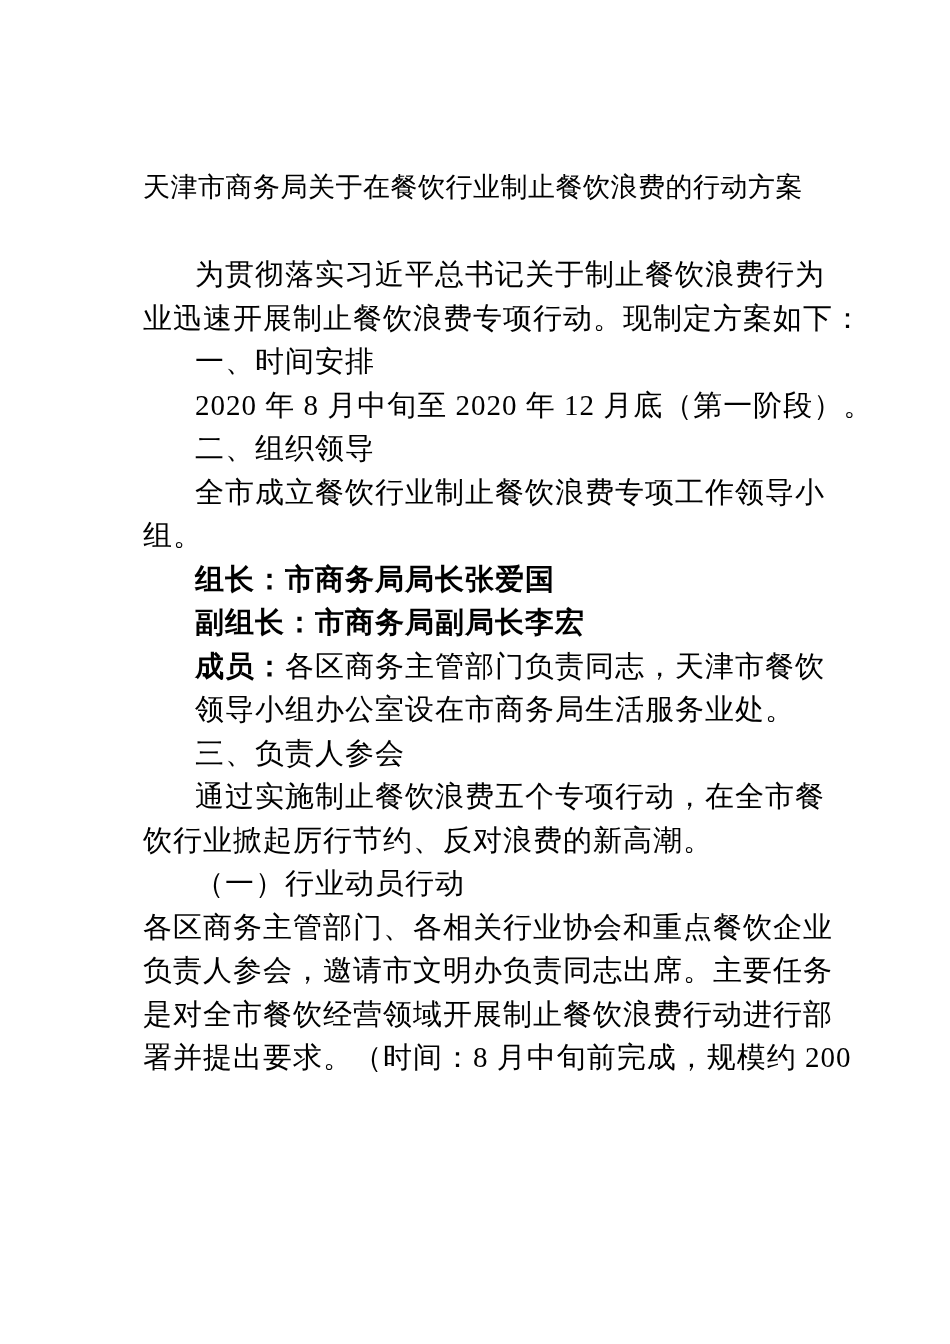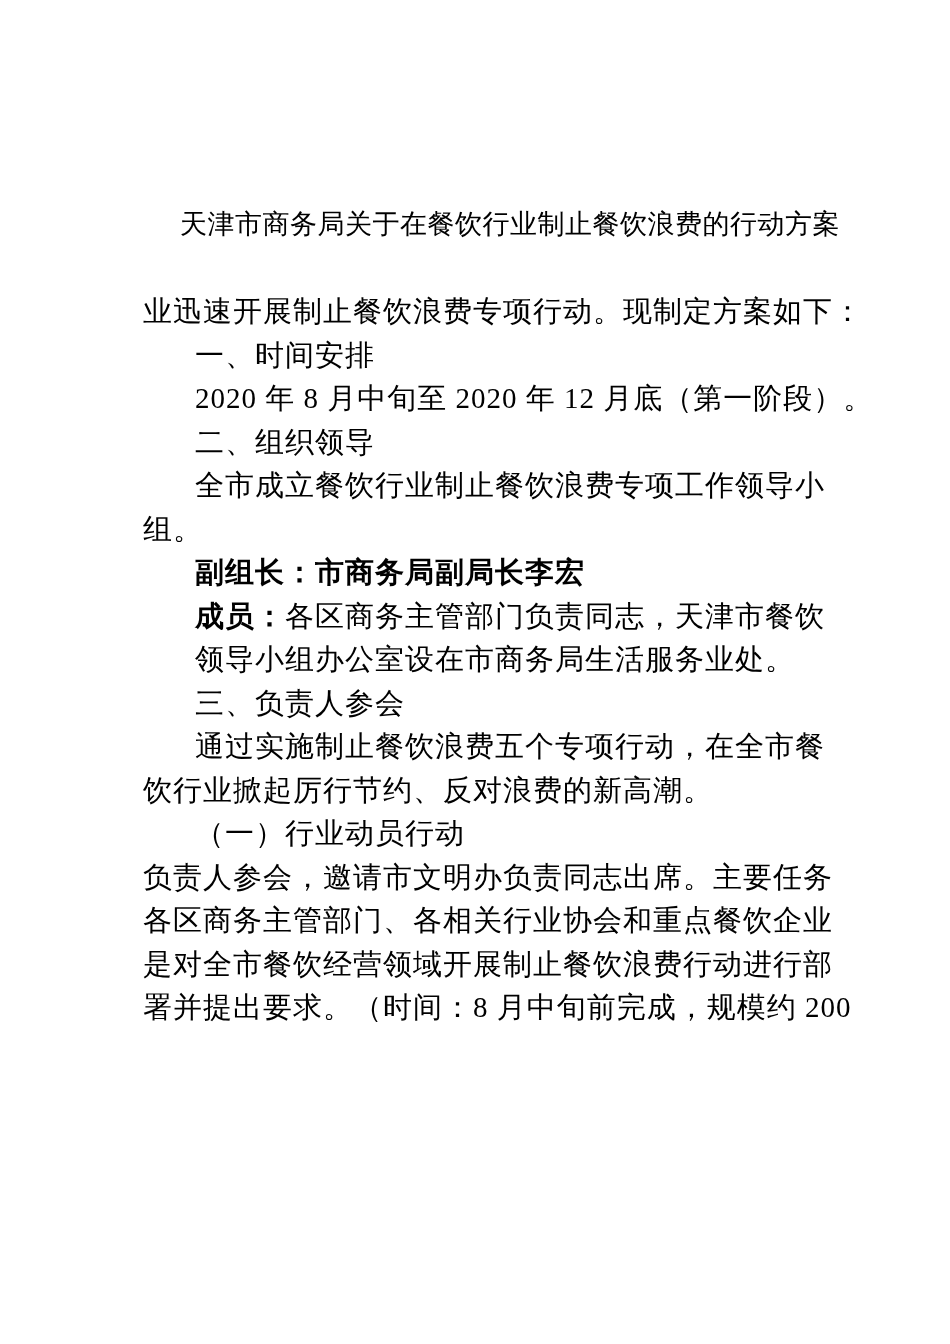--- a/index.html
+++ b/index.html
@@ -19,25 +19,24 @@
     position: absolute;
     top: 166px;
     left: 143px;
     width: 697px;
   }
   .doc-title {
     height: 43.5px;
     line-height: 43.5px;
     font-size: 27px;
     letter-spacing: 0.5px;
-    text-align: right;
+    text-align: left;
     white-space: nowrap;
     margin-bottom: 43.5px; 
     font-weight: 400;
-    margin-top: 37px;
   }
   .text-line {
     height: 43.5px;
     line-height: 43.5px;
     font-size: 29px;
     letter-spacing: 1px;
     white-space: nowrap;
     font-weight: 400;
   }
   .text-line.indent {
@@ -46,31 +45,33 @@
   .seg-bold {
     font-weight: 700;
   }
 </style>
 </head>
 <body>
 
 <div class="doc-column">
   <div class="doc-title">天津市商务局关于在餐饮行业制止餐饮浪费的行动方案</div>
   <div id="lines-container">
+      <div class="text-line indent"><span class="">为贯彻落实习近平总书记关于制止餐饮浪费行为</span></div>
       <div class="text-line"><span class="">业迅速开展制止餐饮浪费专项行动。现制定方案如下：</span></div>
       <div class="text-line indent"><span class="">一、时间安排</span></div>
       <div class="text-line indent"><span class="">2020 年 8 月中旬至 2020 年 12 月底（第一阶段）。</span></div>
       <div class="text-line indent"><span class="">二、组织领导</span></div>
       <div class="text-line indent"><span class="">全市成立餐饮行业制止餐饮浪费专项工作领导小</span></div>
       <div class="text-line"><span class="">组。</span></div>
+      <div class="text-line indent"><span class="seg-bold">组长：市商务局局长张爱国</span></div>
       <div class="text-line indent"><span class="seg-bold">副组长：市商务局副局长李宏</span></div>
       <div class="text-line indent"><span class="seg-bold">成员：</span><span class="">各区商务主管部门负责同志，天津市餐饮</span></div>
       <div class="text-line indent"><span class="">领导小组办公室设在市商务局生活服务业处。</span></div>
       <div class="text-line indent"><span class="">三、负责人参会</span></div>
       <div class="text-line indent"><span class="">通过实施制止餐饮浪费五个专项行动，在全市餐</span></div>
       <div class="text-line"><span class="">饮行业掀起厉行节约、反对浪费的新高潮。</span></div>
       <div class="text-line indent"><span class="">（一）行业动员行动</span></div>
+      <div class="text-line"><span class="">各区商务主管部门、各相关行业协会和重点餐饮企业</span></div>
       <div class="text-line"><span class="">负责人参会，邀请市文明办负责同志出席。主要任务</span></div>
-      <div class="text-line"><span class="">各区商务主管部门、各相关行业协会和重点餐饮企业</span></div>
       <div class="text-line"><span class="">是对全市餐饮经营领域开展制止餐饮浪费行动进行部</span></div>
       <div class="text-line"><span class="">署并提出要求。（时间：8 月中旬前完成，规模约 200</span></div>
     </div>
 </div>
 
 </body></html>

